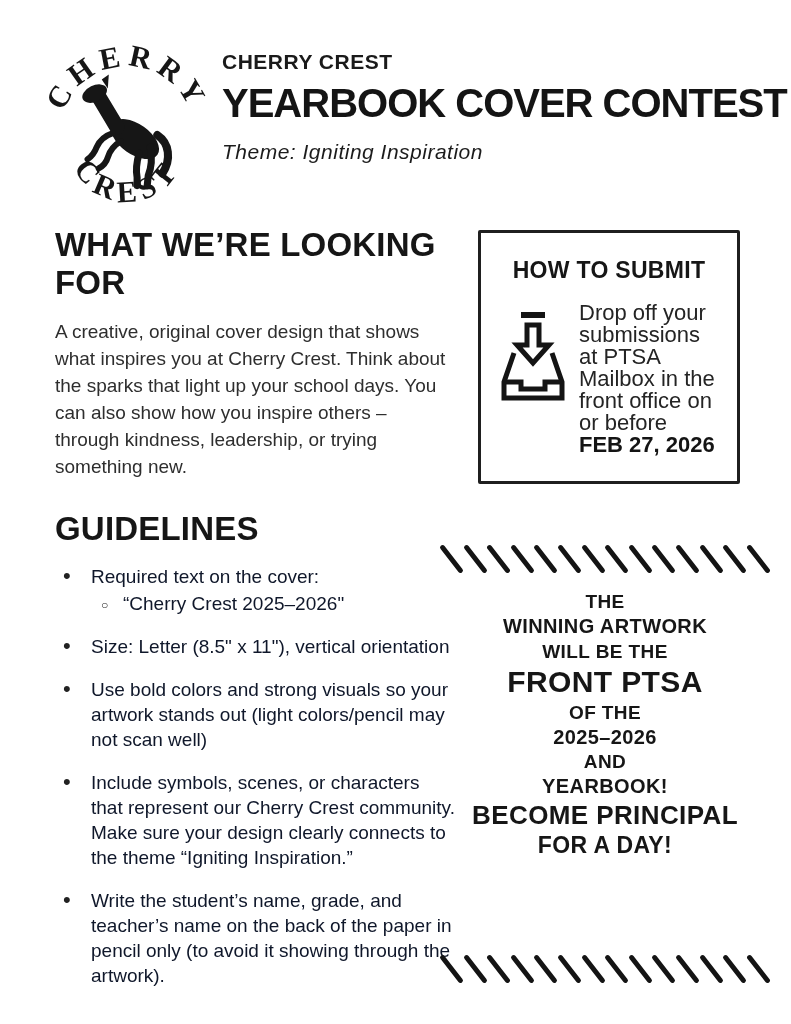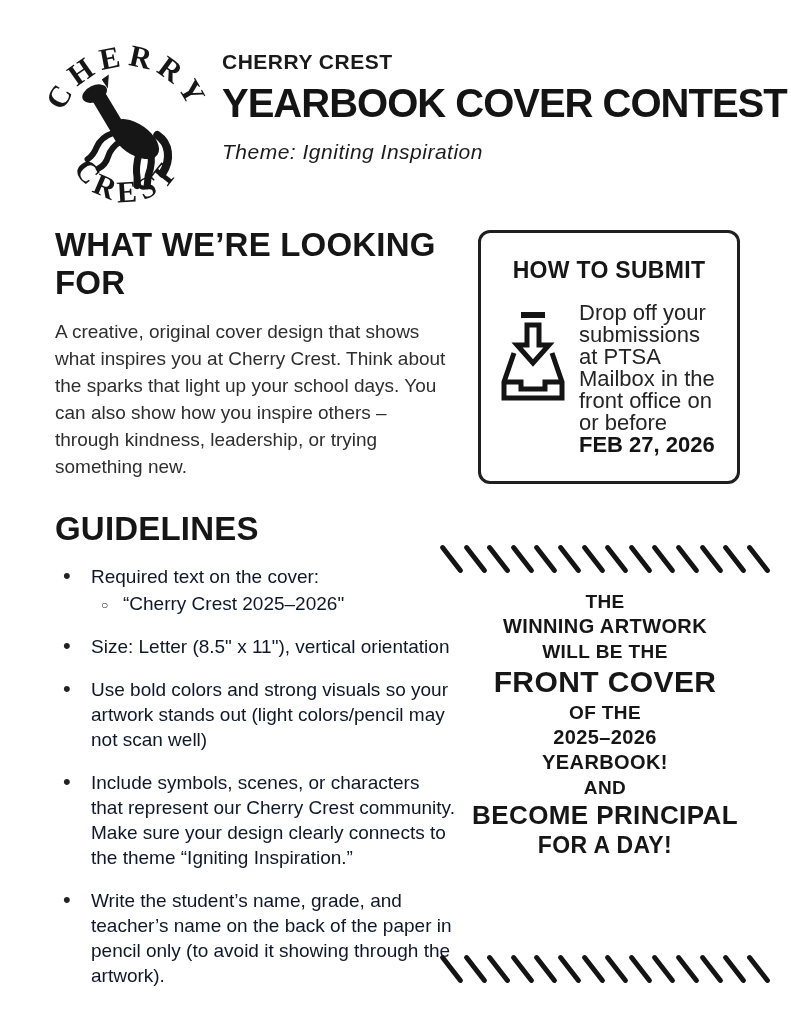--- a/index.html
+++ b/index.html
@@ -28,21 +28,21 @@
                  font-size:19px; line-height:25px; color:#0f172a; }
   .g-list > li::before { content:"•"; position:absolute; left:8px; top:-1px;
                  font-size:22px; color:#222; }
   .g-sublist { list-style:none; margin-top:2px; }
   .g-sublist > li { position:relative; padding-left:32px; }
   .g-sublist > li::before { content:"○"; position:absolute; left:10px; top:2px;
                  font-size:12px; color:#222; }
 
   
   .submit-box { position:absolute; left:478px; top:230px; width:262px; height:254px;
-                border:3.5px solid #1f1f1f; border-radius:12px; background:#fff;
+                border:3.5px solid #1f1f1f; border-radius:2px; background:#fff;
                 padding:24px 16px 16px 16px; }
   .submit-heading { text-align:center; font-size:23px; font-weight:900; color:#161616;
                 letter-spacing:0.3px; }
   .submit-row { display:flex; margin-top:18px; align-items:flex-start; }
   .submit-icon { flex:none; width:72px; margin-top:6px; }
   .submit-text { font-size:22px; line-height:22px; color:#242424; margin-left:10px; width:150px; }
   .submit-deadline { display:block; font-weight:700; color:#141414; }
 
   
   .slash-row { position:absolute; left:449px; width:312px; height:42px;
@@ -172,22 +172,22 @@
       <span class="slash"></span>
       <span class="slash"></span>
       <span class="slash"></span>
       <span class="slash"></span>
     </div>
 
   <div class="prize">
     <div class="pline sz-s">THE</div>
     <div class="pline sz-l">WINNING ARTWORK</div>
     <div class="pline sz-s">WILL BE THE</div>
-    <div class="pline sz-xl">FRONT COVER</div>
+    <div class="pline sz-xl">FRONT PTSA</div>
     <div class="pline sz-s">OF THE</div>
     <div class="pline sz-l">2025–2026</div>
+    <div class="pline sz-s">AND</div>
     <div class="pline sz-l">YEARBOOK!</div>
-    <div class="pline sz-s">AND</div>
     <div class="pline sz-ml">BECOME PRINCIPAL</div>
     <div class="pline sz-m">FOR A DAY!</div>
   </div>
 
 </div>
 
 </body></html>

